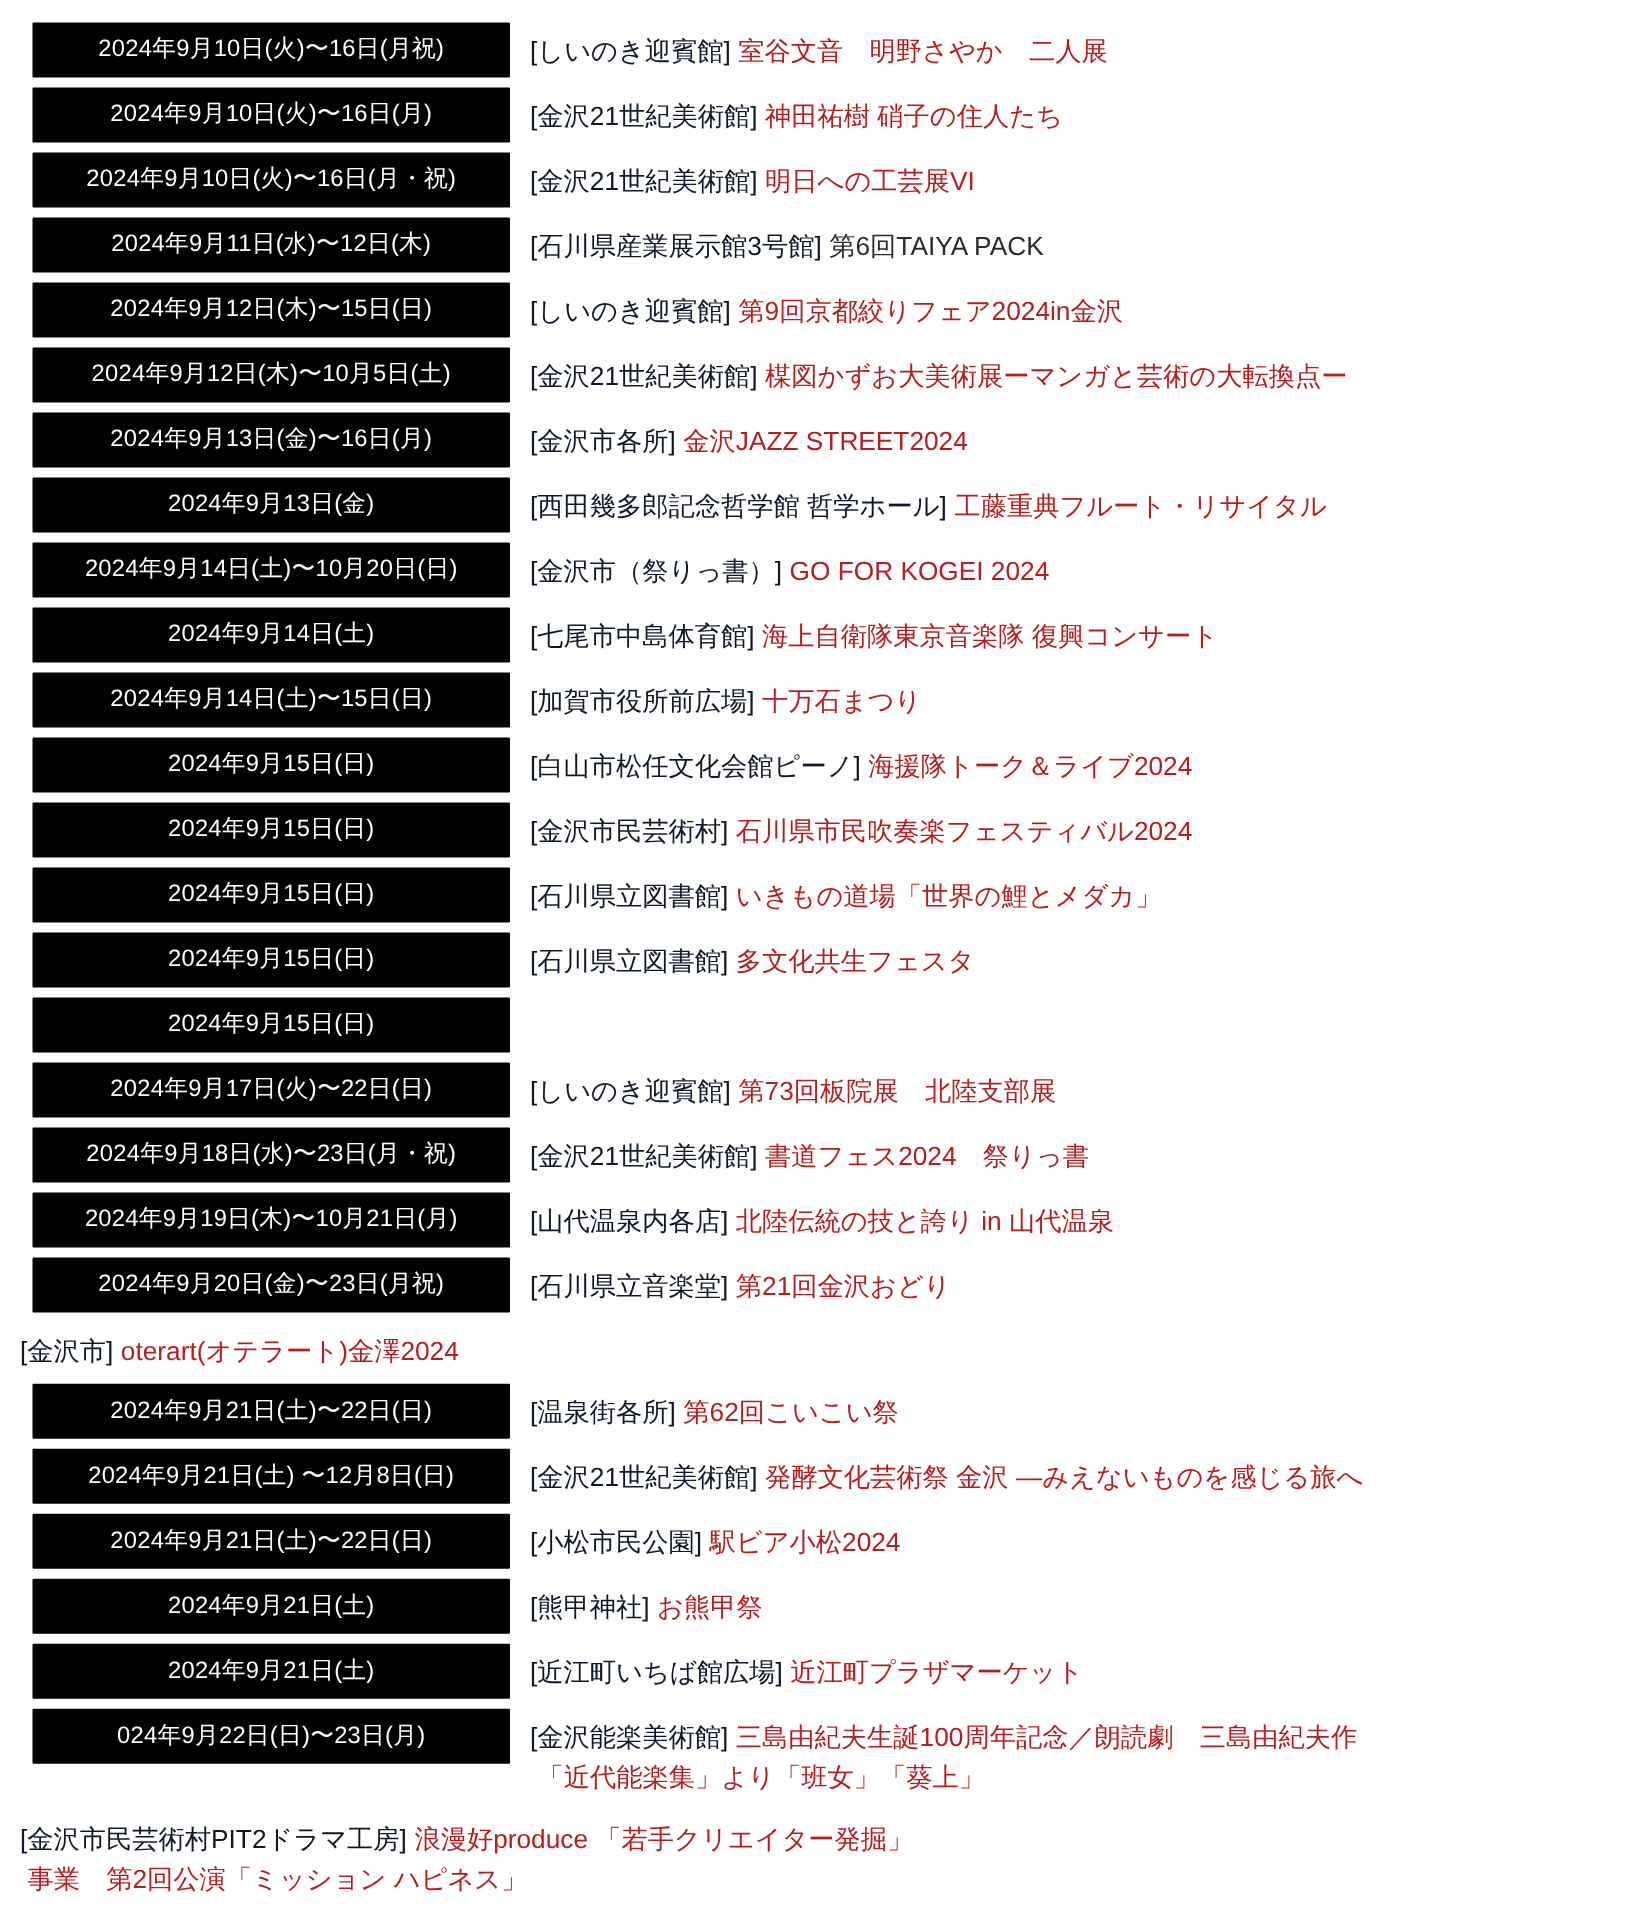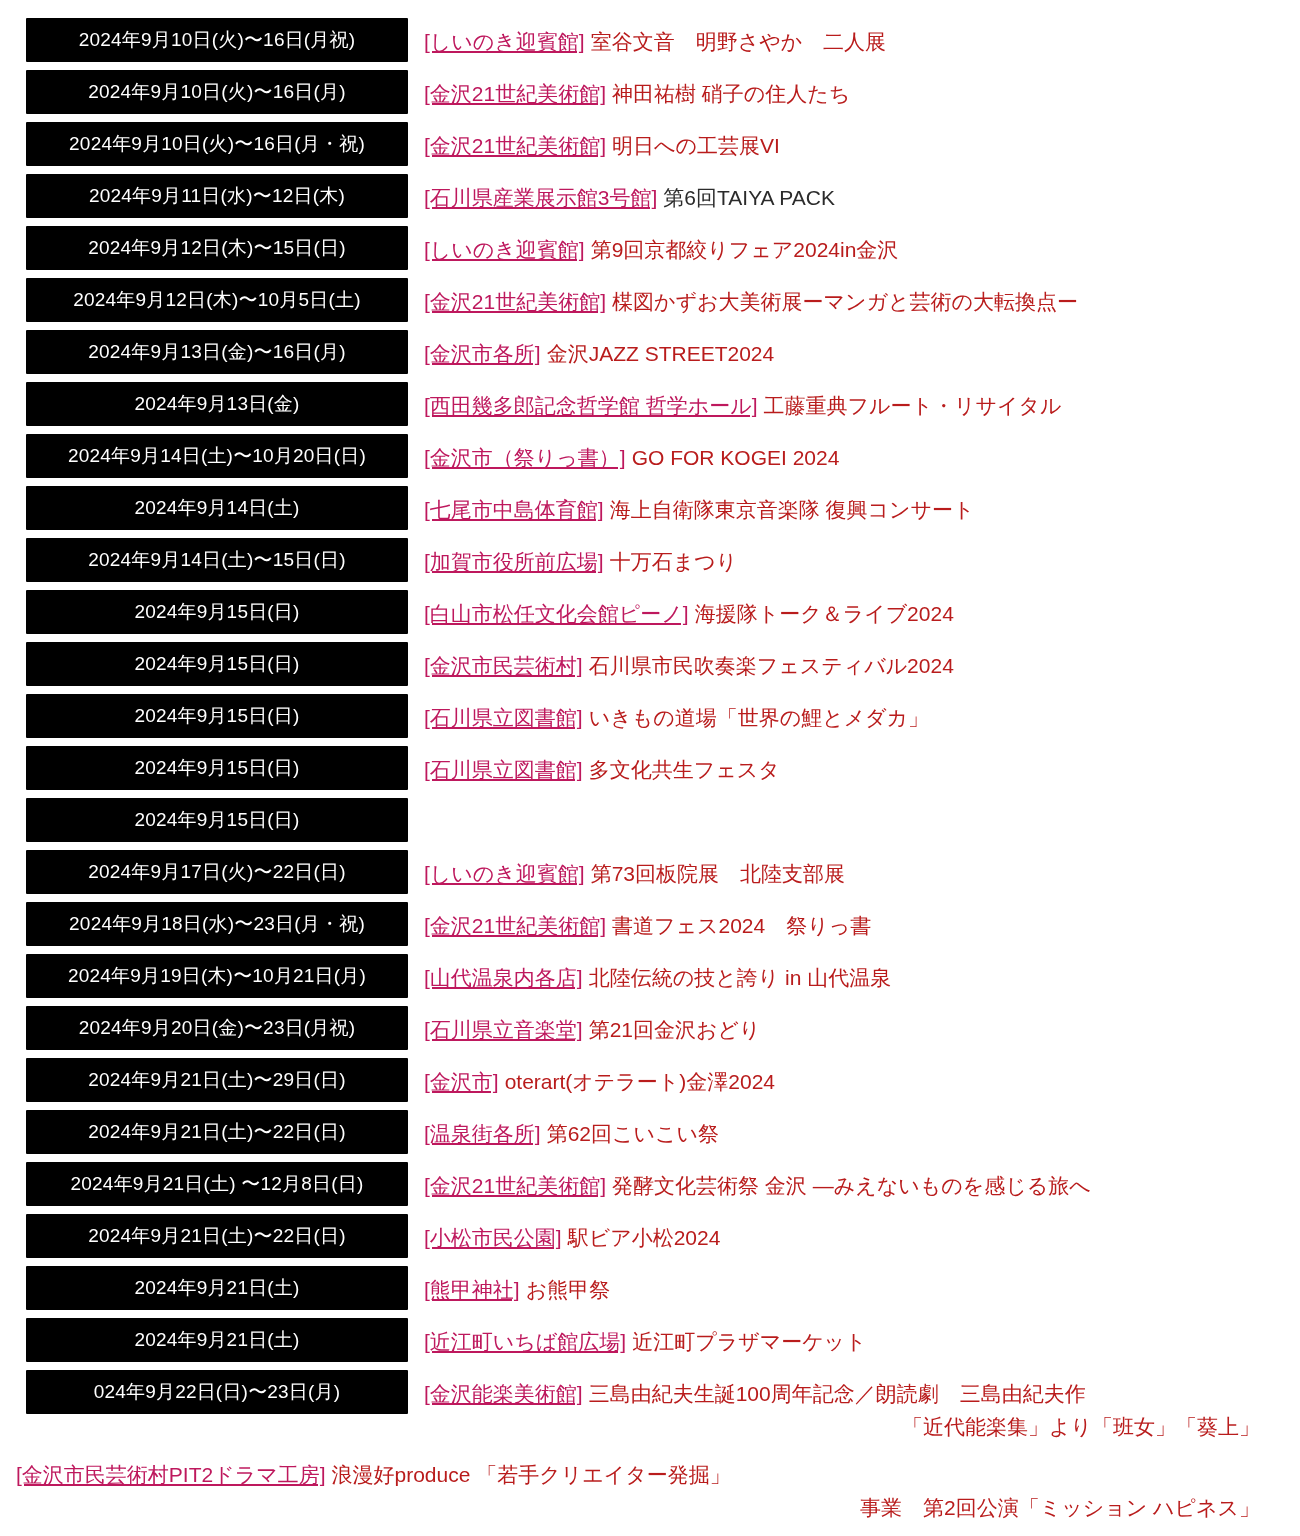--- a/index.html
+++ b/index.html
@@ -38,39 +38,38 @@
   }
   .info-cell {
     padding-left: 16px;
     padding-top: 8px;
     font-size: 21px;
     line-height: 1.55;
     color: #2b2b2b;
     flex: 1;
   }
   .venue {
-    color: #be185d;
+    color: #0f172a;
     white-space: pre-wrap;
-    text-decoration: underline;
   }
   .title-link {
     color: #b91c1c;
     text-underline-offset: 3px;
     margin-left: 6px;
     cursor: pointer;
     white-space: pre-wrap;
   }
   .title-link.nolink {
     color: #2b2b2b;
     text-decoration: none;
   }
   .wrap-indent {
     display: block;
-    text-align: right;
-    padding-right: 40px;
+    text-align: left;
+    padding-right: 63px;
   }
   .event-row.tall .date-cell {
     align-self: flex-start;
   }
 </style>
 </head>
 <body>
 
 <div id="event-list">
     <div class="event-row">
@@ -146,21 +145,20 @@
     </div>
     <div class="event-row">
       <div class="date-cell">2024年9月19日(木)〜10月21日(月)</div>
       <div class="info-cell"><span class="venue">[山代温泉内各店]</span><span class="title-link">北陸伝統の技と誇り in 山代温泉</span></div>
     </div>
     <div class="event-row">
       <div class="date-cell">2024年9月20日(金)〜23日(月祝)</div>
       <div class="info-cell"><span class="venue">[石川県立音楽堂]</span><span class="title-link">第21回金沢おどり</span></div>
     </div>
     <div class="event-row">
-      <div class="date-cell">2024年9月21日(土)〜29日(日)</div>
       <div class="info-cell"><span class="venue">[金沢市]</span><span class="title-link">oterart(オテラート)金澤2024</span></div>
     </div>
     <div class="event-row">
       <div class="date-cell">2024年9月21日(土)〜22日(日)</div>
       <div class="info-cell"><span class="venue">[温泉街各所]</span><span class="title-link">第62回こいこい祭</span></div>
     </div>
     <div class="event-row">
       <div class="date-cell">2024年9月21日(土) 〜12月8日(日)</div>
       <div class="info-cell"><span class="venue">[金沢21世紀美術館]</span><span class="title-link">発酵文化芸術祭 金沢 ―みえないものを感じる旅へ</span></div>
     </div>

